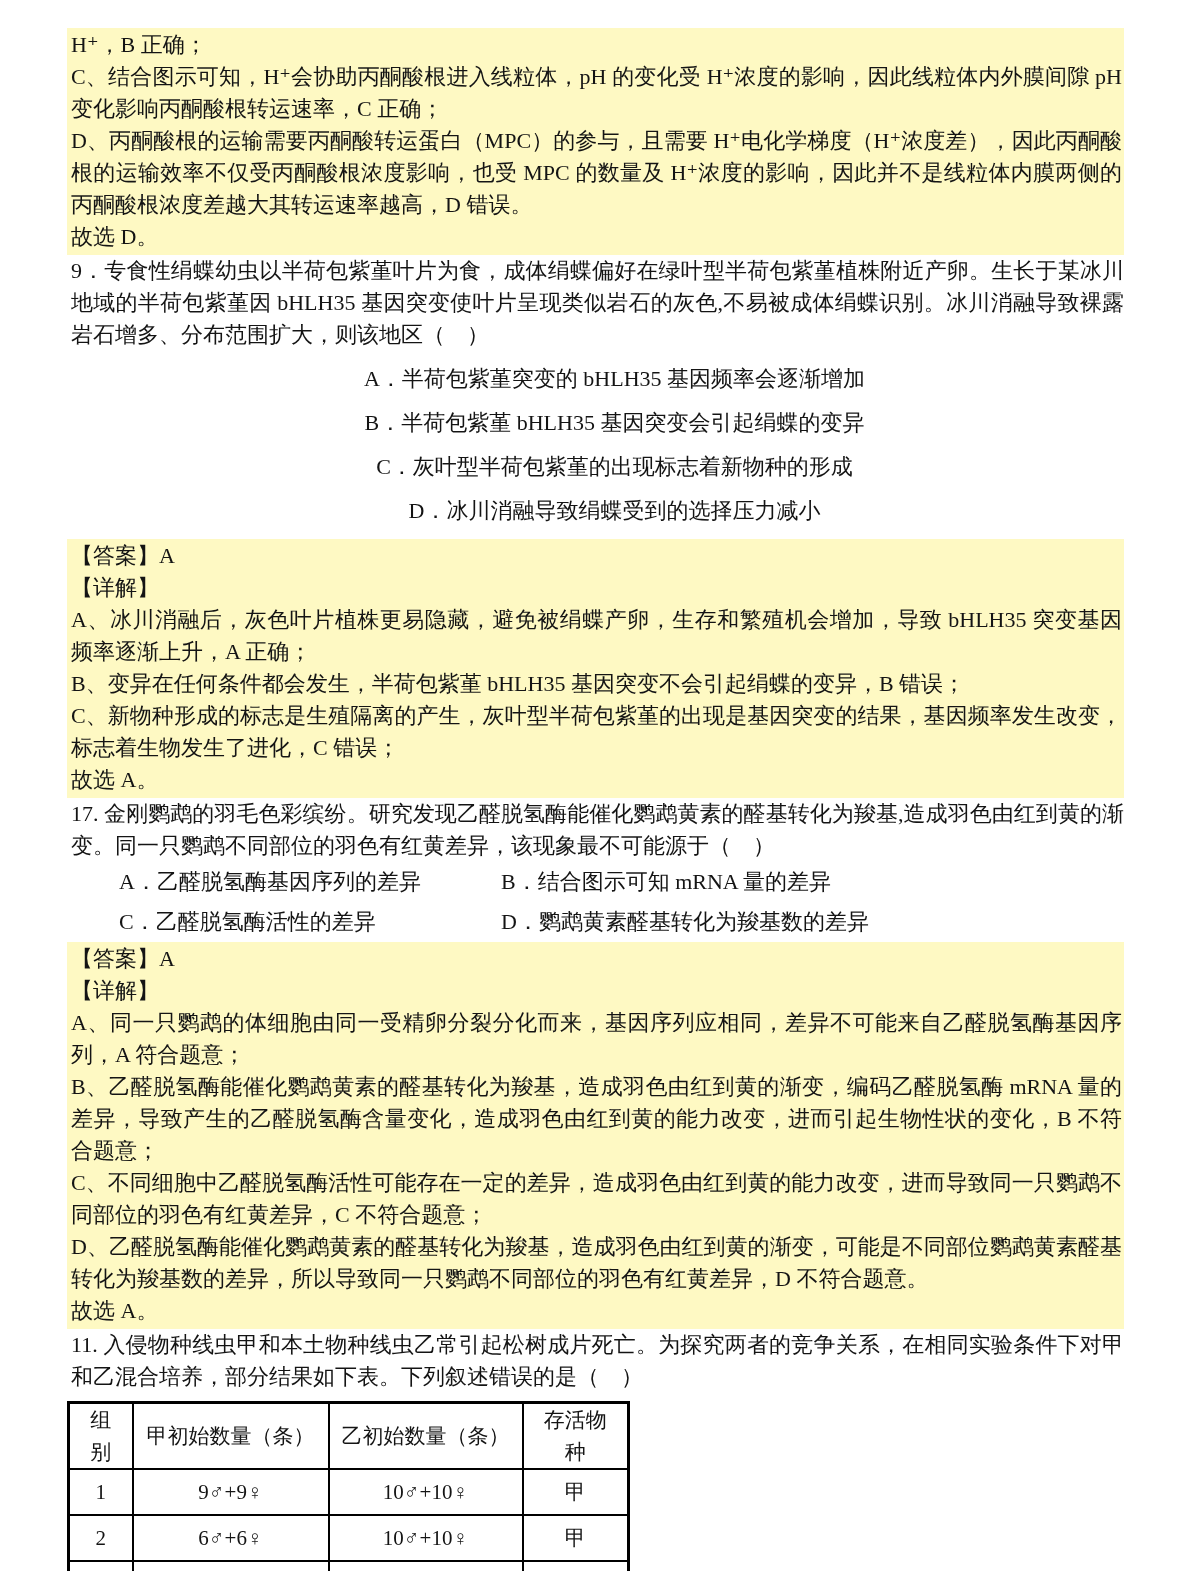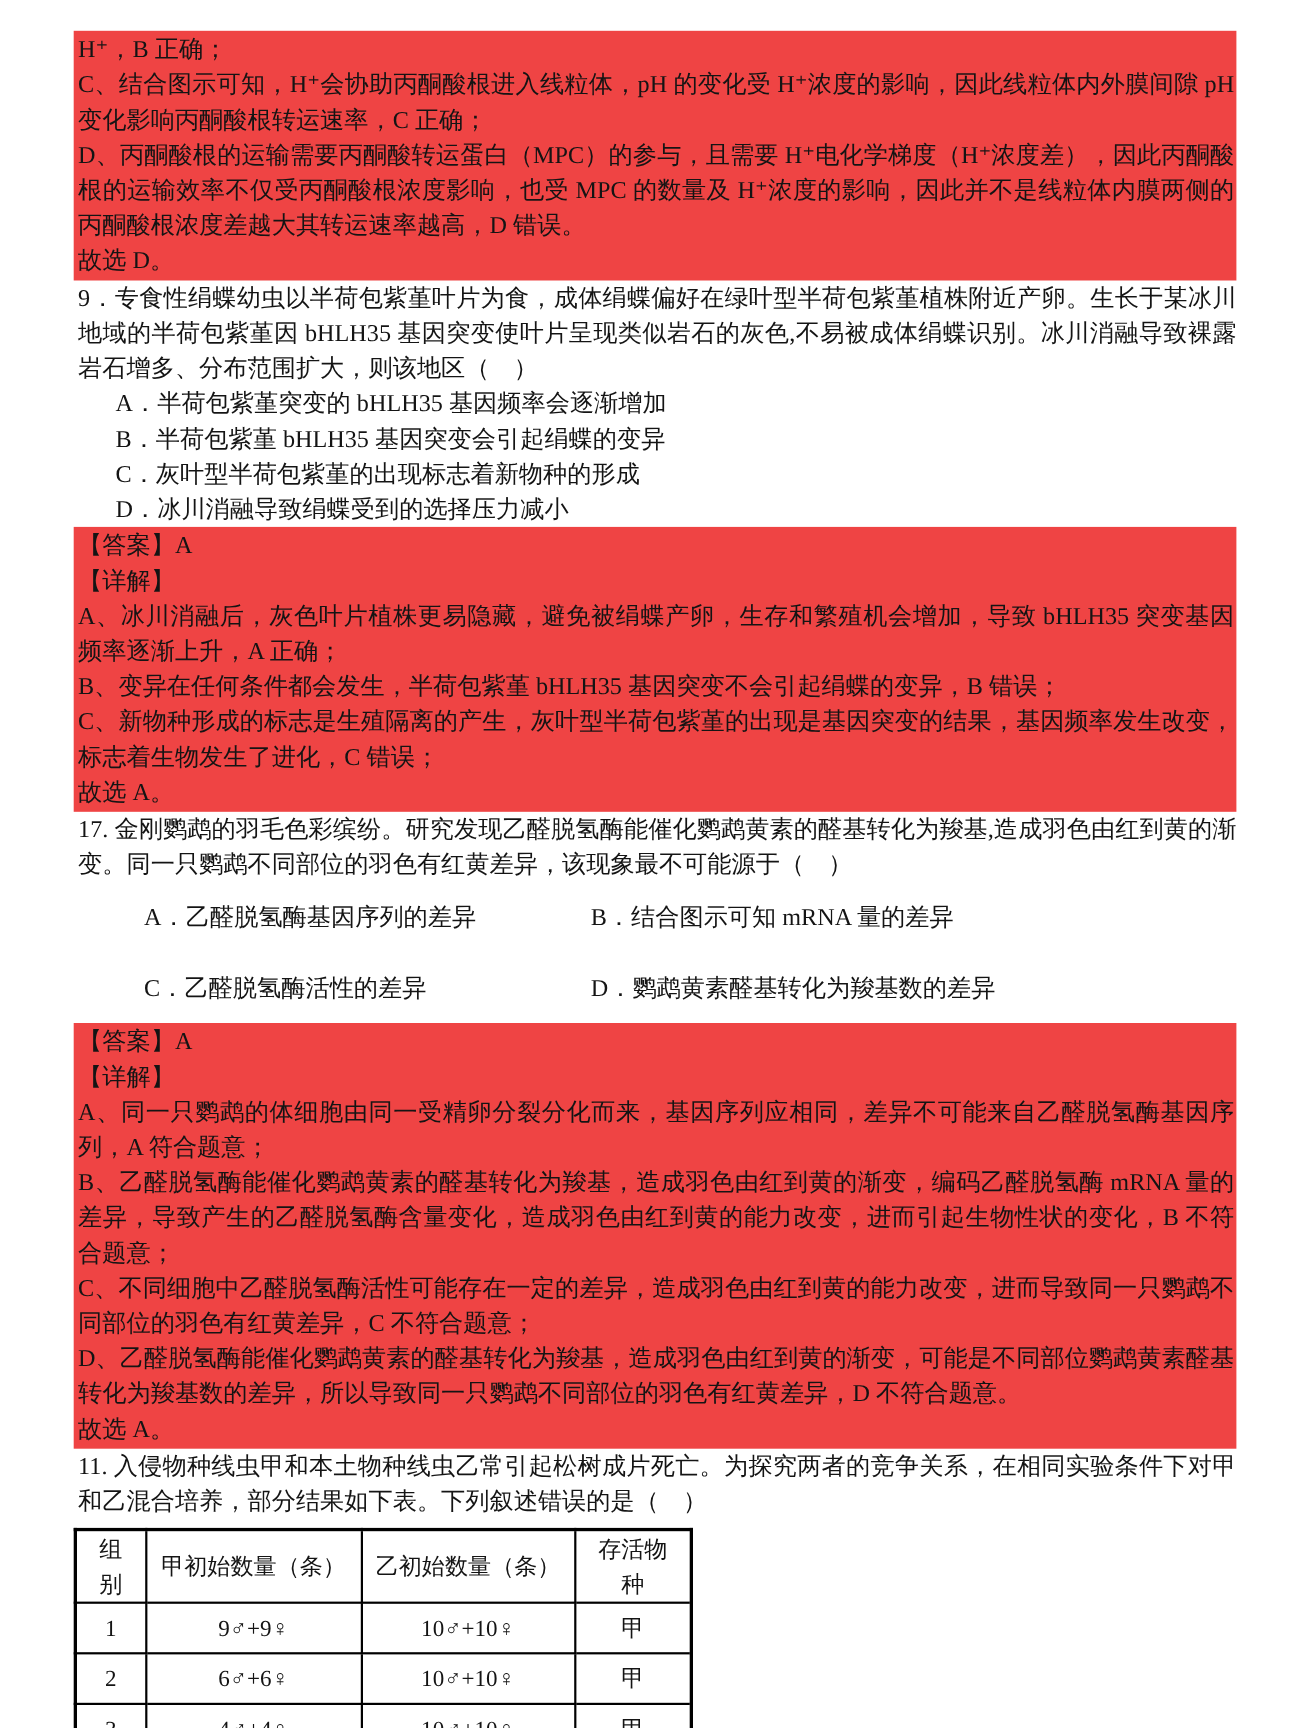--- a/index.html
+++ b/index.html
@@ -16,34 +16,34 @@
     width: 1190px;
     font-size: 22px;
     line-height: 32px;
   }
   .para {
     margin: 0;
     padding-left: 4px;
     text-align: justify;
   }
   .block-gray {
-    background: #ef4444;
+    background: #fef9c3;
     padding: 1px 2px 2px 0;
   }
   .option-line {
-    margin: 0;
+    margin: 12px;
     padding-left: 38px;
-    text-align: left;
+    text-align: center;
   }
   .opt-row {
     display: flex;
     padding-left: 44px;
   }
   .opt-row .opt {
-    margin: 16px;
+    margin: 4px;
     font-family: Liberation Serif, serif;
   }
   .opt-row .opt:first-child {
     flex: 0 0 374px;
   }
   table.results {
     border-collapse: collapse;
     border: 3px solid #000;
     margin: 8px 0 0 0;
     font-size: 21px;

